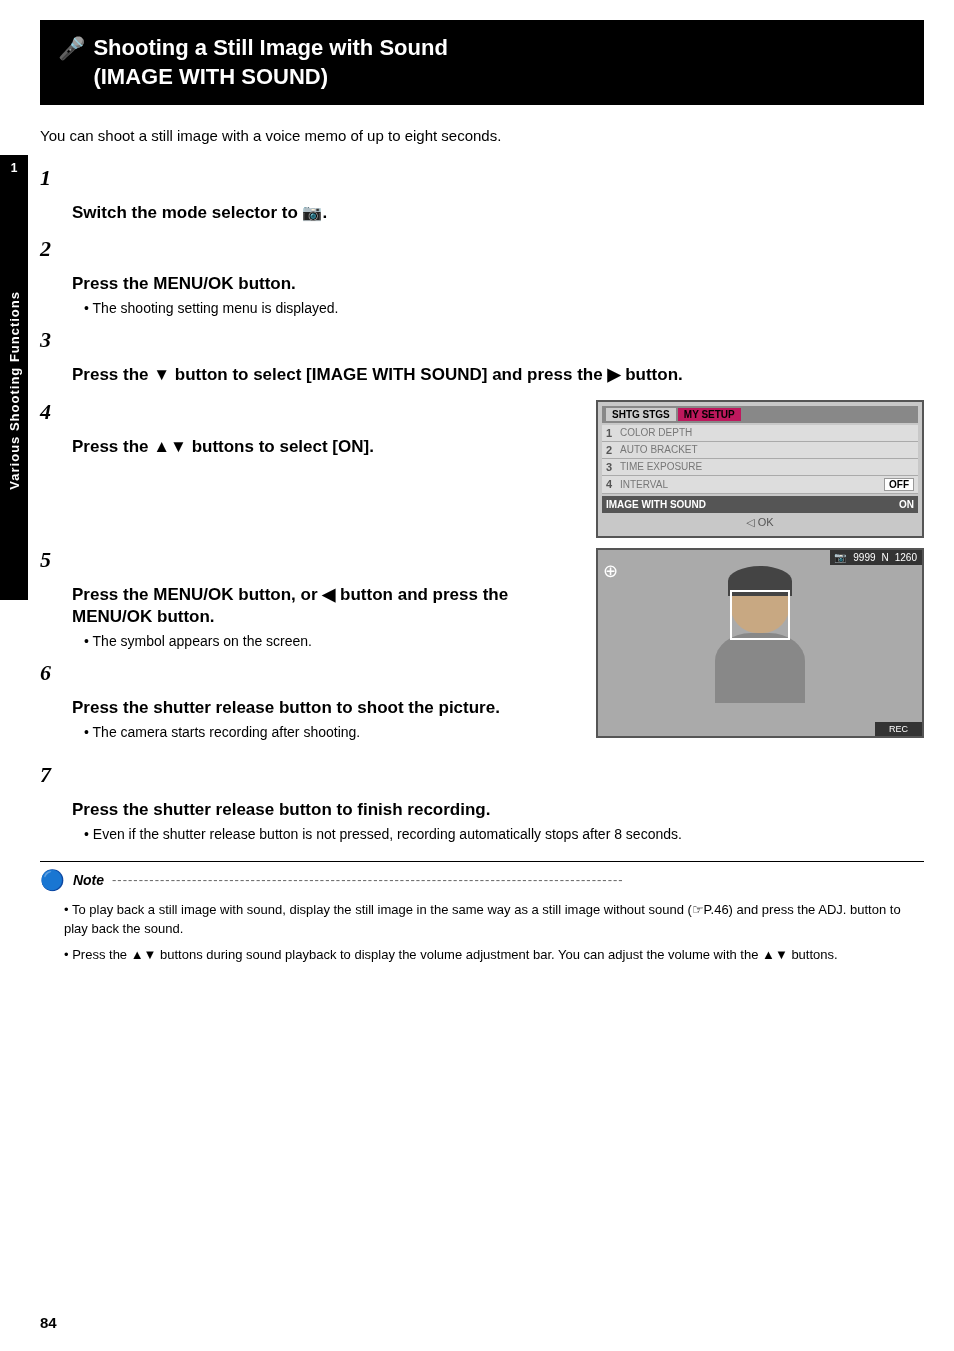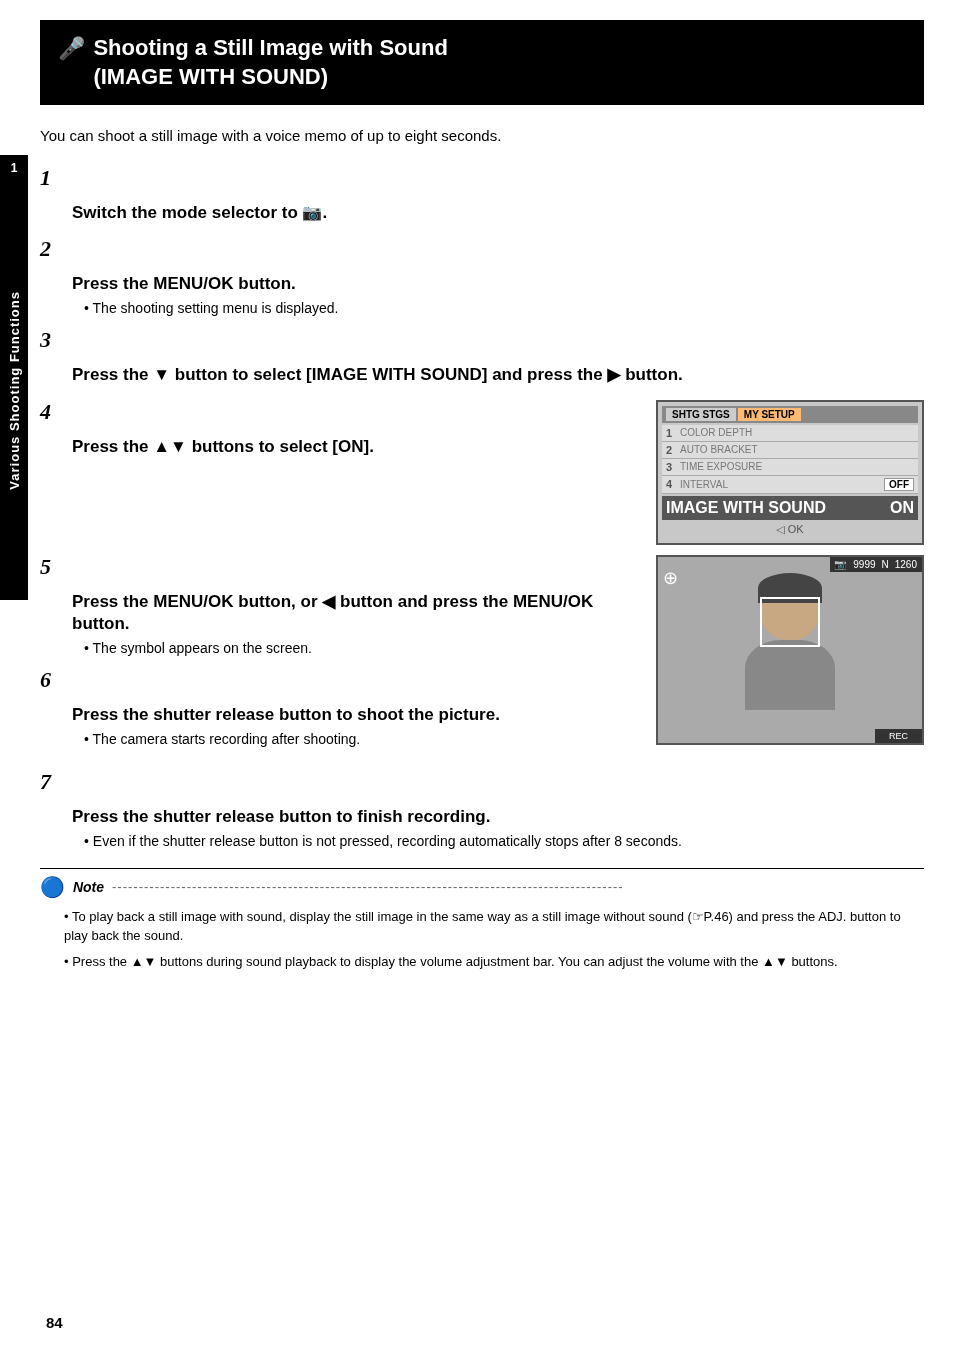--- a/index.html
+++ b/index.html
@@ -124,41 +124,41 @@
     
     .two-col {
       display: flex;
       gap: 20px;
       margin-bottom: 10px;
     }
     .two-col-left {
       flex: 1;
     }
     .two-col-right {
-      width: 268px;
+      width: 328px;
       flex-shrink: 0;
     }
 
     
     .camera-screen {
       border: 2px solid #555;
       background: #c8c8c8;
       padding: 4px;
       font-size: 11px;
       color: #000;
     }
     .camera-screen-header {
       background: #888;
       display: flex;
       gap: 2px;
       padding: 2px 4px;
       margin-bottom: 2px;
     }
     .cam-tab {
-      background: #fdba74;
+      background: #be185d;
       padding: 1px 6px;
       font-size: 10px;
       font-weight: bold;
     }
     .cam-tab.active {
       background: #ccc;
     }
     .cam-row {
       display: flex;
       align-items: center;
@@ -184,21 +184,21 @@
       font-size: 10px;
       font-weight: bold;
       background: #fff;
       padding: 0 4px;
       border: 1px solid #999;
     }
     .cam-highlighted-row {
       background: #555;
       color: #fff;
       padding: 3px 4px;
-      font-size: 16px;
+      font-size: 10px;
       font-weight: bold;
       display: flex;
       align-items: center;
       gap: 4px;
       margin-top: 2px;
     }
     .cam-highlighted-row .on-val {
       color: #fff;
       font-weight: bold;
       margin-left: auto;
@@ -337,21 +337,21 @@
       position: relative;
     }
     .note-item::before {
       content: "• ";
     }
 
     
     .page-number {
       position: absolute;
       bottom: 20px;
-      left: 46px;
+      left: 40px;
       font-size: 15px;
       font-weight: bold;
     }
   </style>
 </head>
 <body>
 
 <div class="side-page-num">
   <span>1</span>
 </div>

